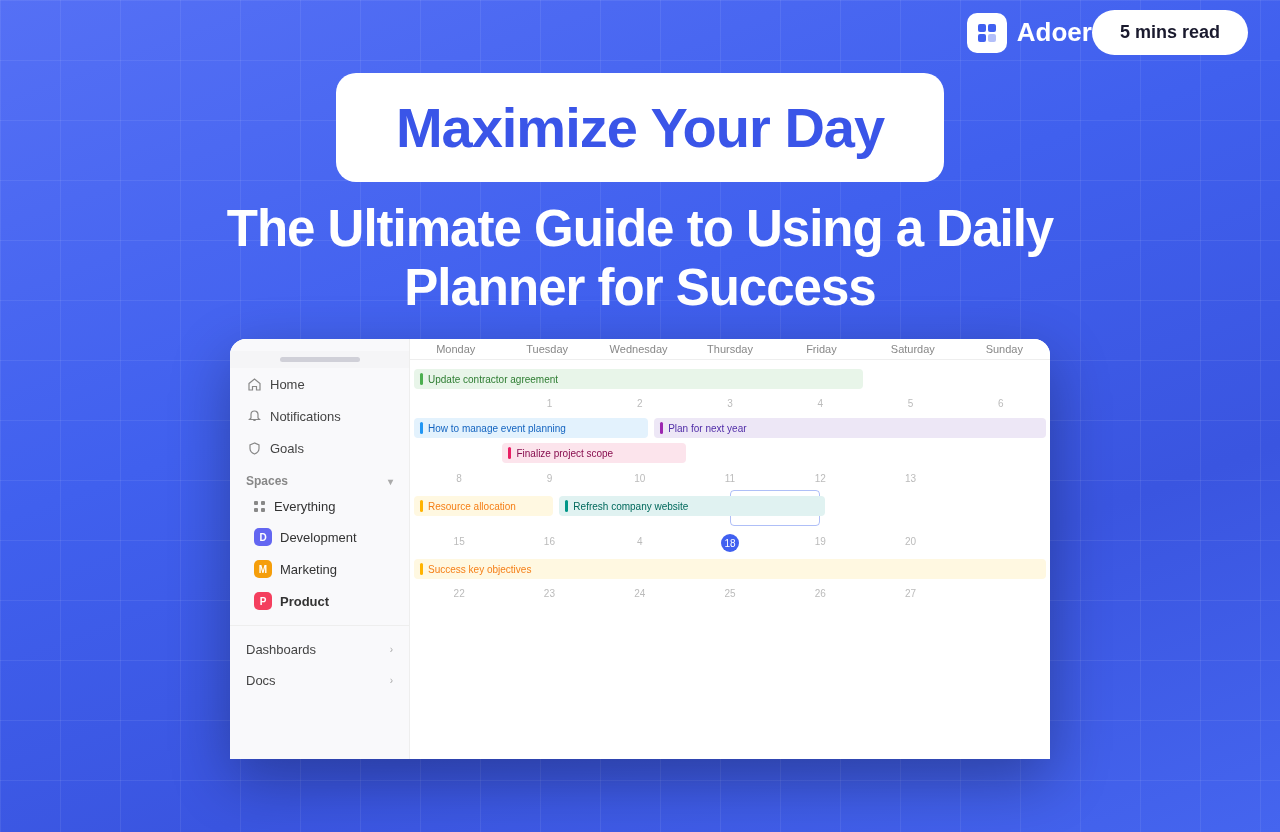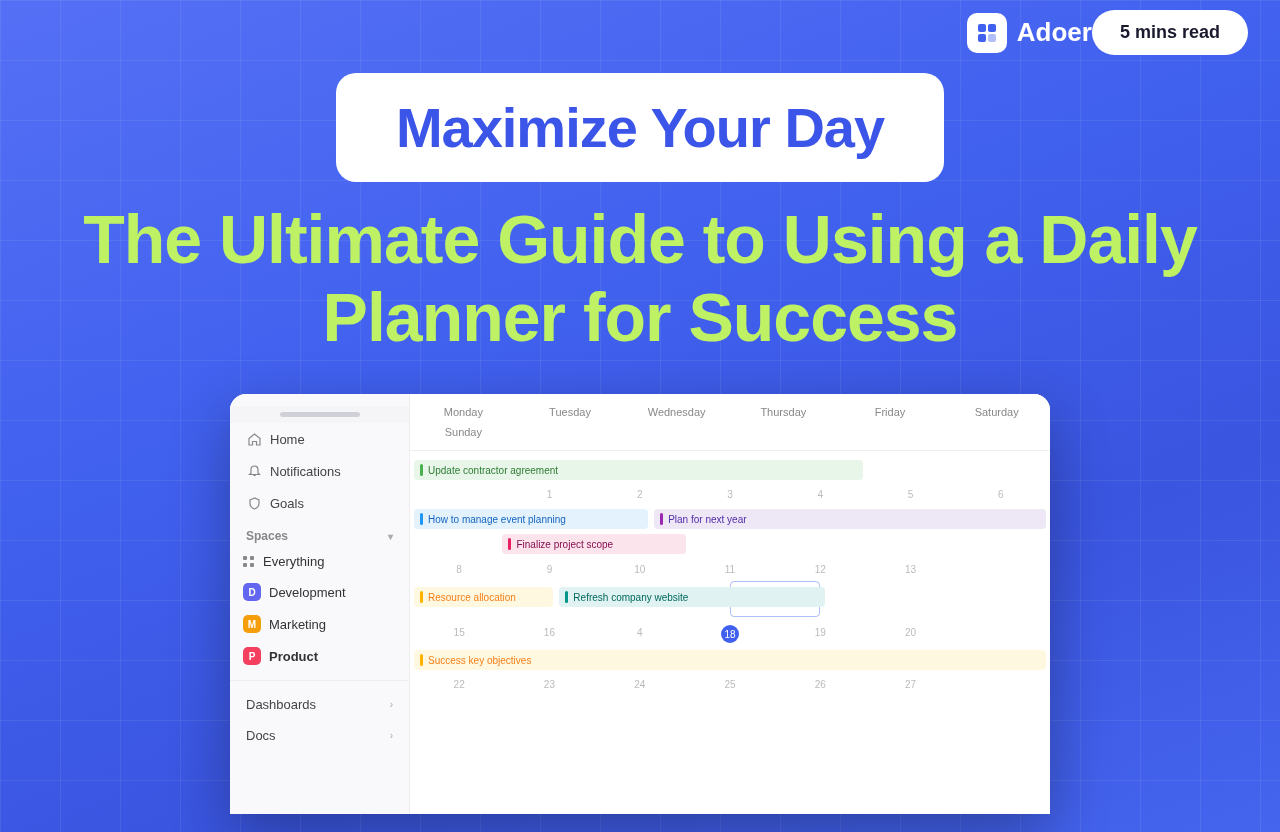--- a/index.html
+++ b/index.html
@@ -95,26 +95,26 @@
 
     .title-pill-text {
       font-size: 56px;
       font-weight: 800;
       color: #3a55e8;
       letter-spacing: -1px;
     }
 
     
     .subtitle {
-      font-size: 68px;
+      font-size: 51px;
       font-weight: 800;
-      color: #bef264;
+      color: #ffffff;
       text-align: center;
       line-height: 1.15;
-      margin-bottom: 38px;
+      margin-bottom: 22px;
       letter-spacing: -1px;
     }
 
     
     .app-window {
       width: 820px;
       background: #fff;
       border-radius: 16px 16px 0 0;
       overflow: hidden;
       display: flex;
@@ -163,21 +163,21 @@
 
     .sidebar-section .chevron {
       font-size: 10px;
       color: #aaa;
     }
 
     .sidebar-space-item {
       display: flex;
       align-items: center;
       gap: 8px;
-      padding: 7px 13px;
+      padding: 7px 24px;
       font-size: 13px;
       color: #333;
       cursor: pointer;
     }
 
     .space-badge {
       width: 18px;
       height: 18px;
       border-radius: 5px;
       display: flex;
@@ -224,23 +224,23 @@
 
     
     .calendar-main {
       flex: 1;
       overflow: hidden;
       background: #fff;
     }
 
     .cal-header {
       display: grid;
-      grid-template-columns: repeat(6, 1fr);
+      grid-template-columns: repeat(7, 1fr);
       border-bottom: 1px solid #eee;
-      padding: 8px 0;
+      padding: 0 0;
     }
 
     .cal-day-header {
       text-align: center;
       font-size: 11px;
       color: #888;
       font-weight: 500;
       padding: 4px;
     }
 

